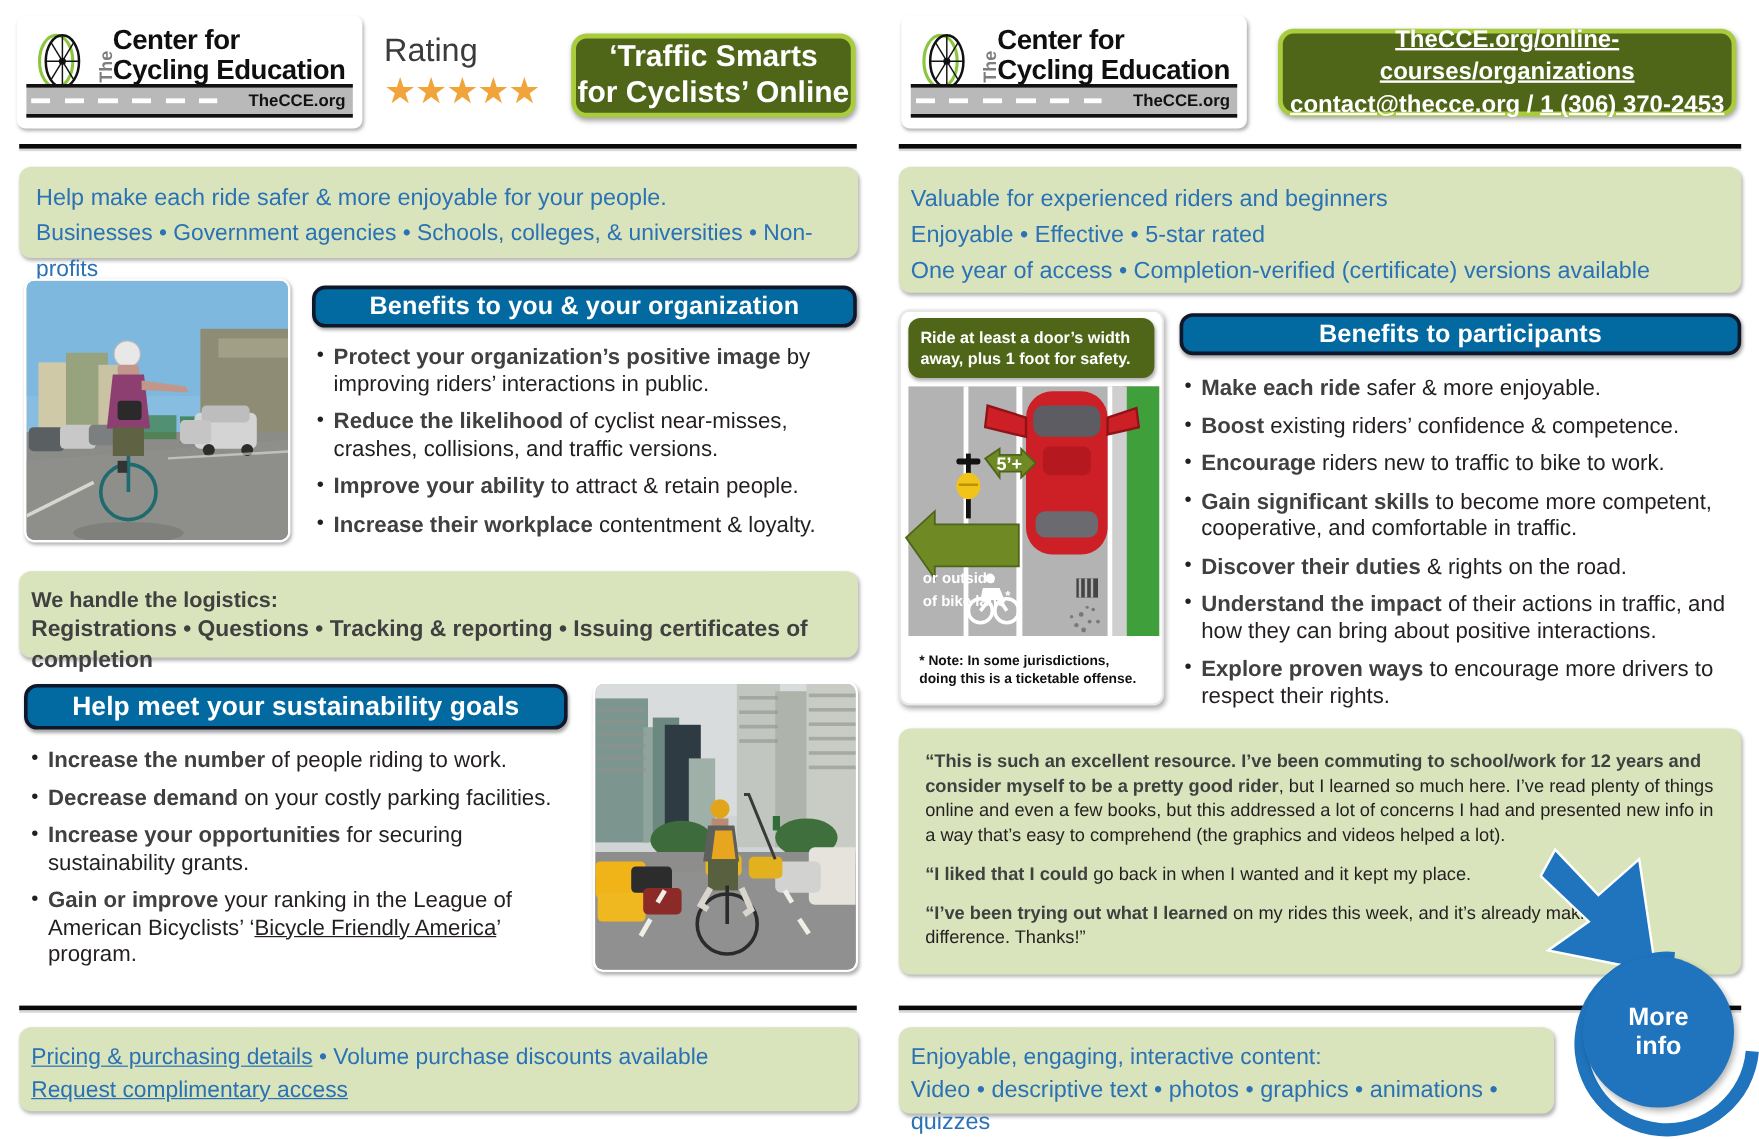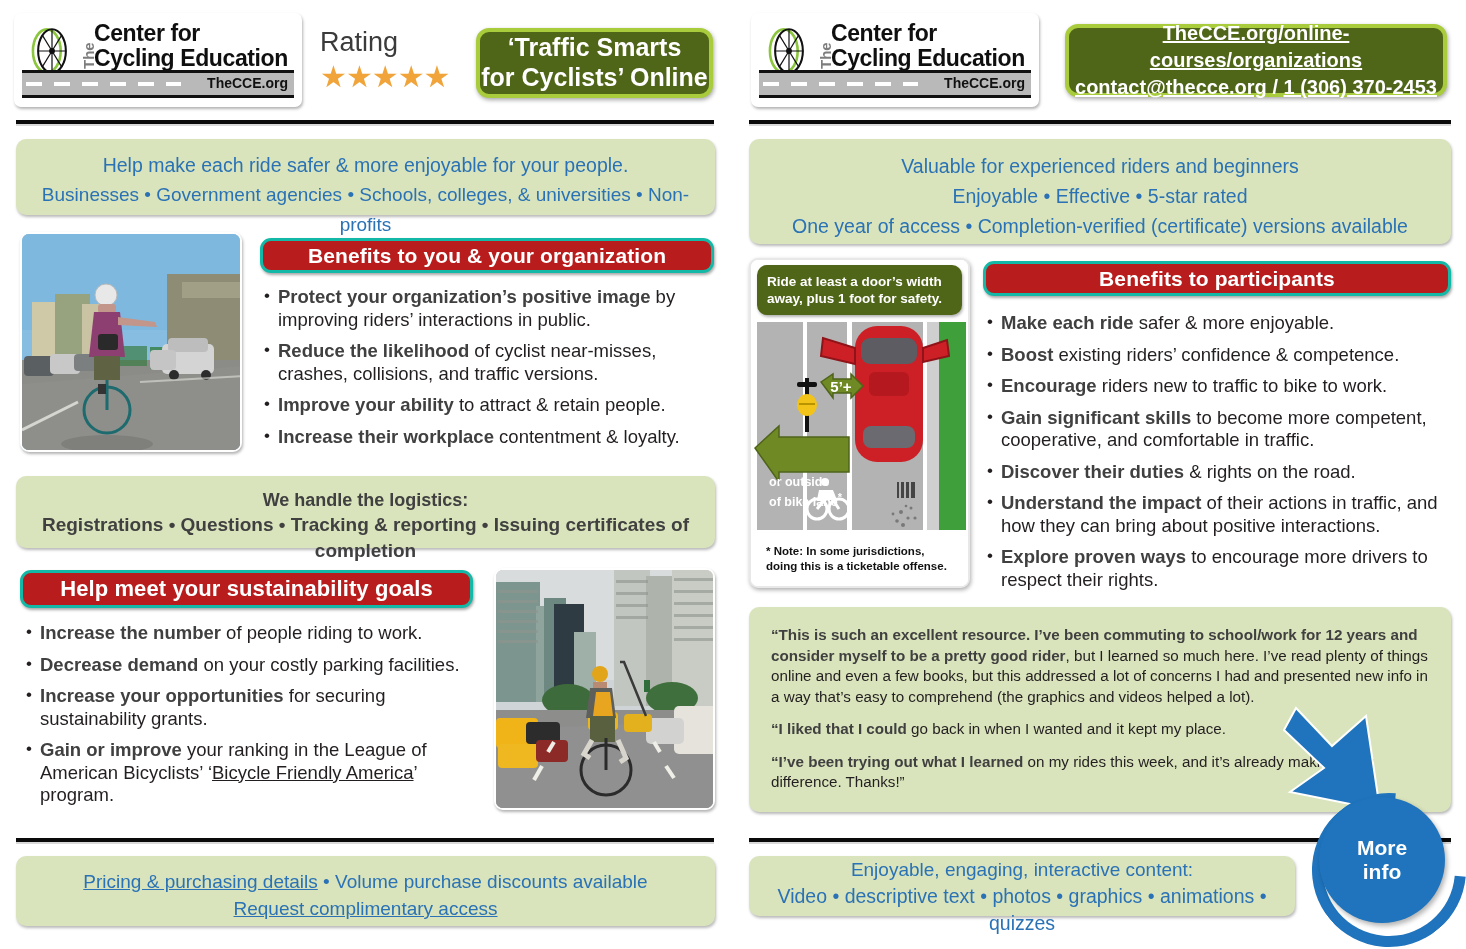--- a/index.html
+++ b/index.html
@@ -16,34 +16,34 @@
   .col-right{width:733px;height:949px;padding:0;}
 
   
   .panel{
     background:#d9e4bc;
     border-radius:10px;
     box-shadow:1px 2px 3px rgba(0,0,0,.28);
     box-sizing:border-box;
   }
   .hdrbar{
-    background:#b91c1c;
-    border:3px solid #14b8a6;
+    background:#0369a1;
+    border:3px solid #0f172a;
     border-radius:11px;
     color:#ffffff;
     text-align:center;
     font-weight:bold;
     box-shadow:1px 2px 3px rgba(0,0,0,.35);
     box-sizing:border-box;
     display:flex;align-items:center;justify-content:center;
     letter-spacing:.1px;
   }
   .blue{color:#2a72b5;}
   .blueb{color:#404040;font-weight:bold;}
-  .ctr{text-align:center;}
+  .ctr{text-align:left;}
   .u{text-decoration:underline;}
 
   
   .logo{
     position:absolute;
     background:#fff;
     border-radius:7px;
     box-shadow:1px 2px 3px rgba(0,0,0,.3);
     box-sizing:border-box;
     overflow:hidden;
@@ -494,21 +494,21 @@
       <p>
         <span class="blueb">“I liked that I could</span><span> go back in when I wanted and it kept my place.</span>
       </p>
       <p>
         <span class="blueb">“I’ve been trying out what I learned</span><span> on my rides this week, and it’s already making a big difference. Thanks!”</span>
       </p>
     </div>
 
     <div class="rule" style="left:16px;top:838px;width:702px;"></div>
 
-    <div class="panel ctr" style="position:absolute;left:16px;top:856px;width:546px;height:60px;padding:0 10px;">
+    <div class="panel ctr" style="position:absolute;left:16px;top:856px;width:546px;height:72px;padding:12px 10px;">
       <div class="blue" style="font-size:19px;line-height:27px;">Enjoyable, engaging, interactive content:</div>
       <div class="blue" style="font-size:19.5px;line-height:27px;">Video • descriptive text • photos • graphics • animations • quizzes</div>
     </div>
   </div>
 
   <svg style="position:absolute;left:1280px;top:706px;width:110px;height:115px;z-index:7;" viewBox="0 0 110 115">
     <path d="M16 2 L52 40 L86 10 L100 104 L10 86 L44 62 L4 24 Z" fill="#1f74bd" stroke="#ffffff" stroke-width="2"></path>
   </svg>
   <div class="mi-ring" style="left:1312px;top:793px;width:132px;height:132px;border-color:#1f74bd transparent #1f74bd #1f74bd;transform:rotate(-40deg);"></div>
   <div class="moreinfo" style="left:1319px;top:797px;">

